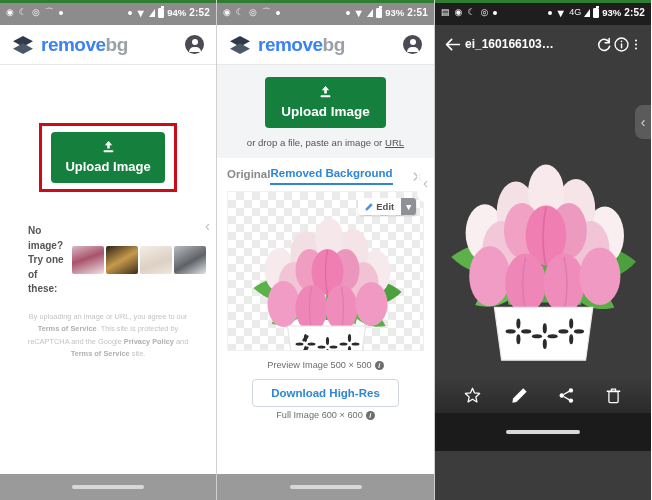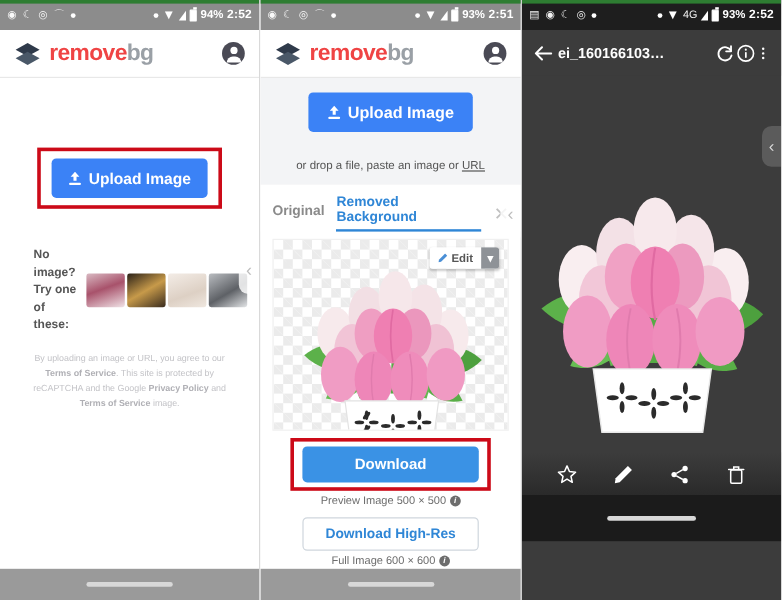--- a/index.html
+++ b/index.html
@@ -38,21 +38,21 @@
   .battglyph::after{content:"";position:absolute;top:-3px;left:1.5px;width:3px;height:2px;background:#fff;}
 
   
   .rbg-header {
     height: 40px; background: #ffffff;
     display: flex; align-items: center;
     padding: 0 12px; border-bottom: 1px solid #e8e8e8;
   }
   .logo-mark { width: 22px; height: 20px; margin-right: 7px; flex: 0 0 auto; }
   .logo-text { font-size: 19px; font-weight: 800; letter-spacing: -0.5px; }
-  .logo-remove { color: #ef4444; }
+  .logo-remove { color: #3b82f6; }
   .logo-bg { color: #9aa0a6; }
   .acct-icon {
     margin-left: auto; width: 19px; height: 19px; border-radius: 50%;
     background: #4a4a55; position: relative;
   }
   .acct-icon::before {
     content:""; position:absolute; left:50%; top:3.5px; transform:translateX(-50%);
     width:6px;height:6px;border-radius:50%;background:#fff;
   }
   .acct-icon::after {
@@ -63,24 +63,25 @@
   
   .p1-body { padding: 20px 10px 0; position: relative; height: 435px; background:#fff;}
   .hero {
     text-align:center; font-size: 23px; line-height: 1.22;
     font-weight: 800; color: #2b2b33; letter-spacing: -.4px;
     margin-top: 16px;
   }
   .upload-wrap { display:flex; justify-content:center; margin-top: 38px; }
   .redbox { border: 3px solid #cc0a18; padding: 6px 9px; display:inline-block; }
   .btn-blue {
-    background: #3b82f6; color:#fff; border:none; border-radius:4px;
+    background: #15803d; color:#fff; border:none; border-radius:4px;
     font-size: 13px; font-weight: 700; padding: 9px 14px;
     display:flex; align-items:center; gap:6px; cursor:pointer;
     font-family:"Liberation Sans", sans-serif;
+    flex-direction:column;
   }
   .upl-ico { width: 11px; height: 12px; flex:0 0 auto;}
   .samples {
     display:flex; align-items:center; gap: 7px;
     margin-top: 32px; padding-left: 18px;
   }
   .samples-txt { font-size: 10px; font-weight: 700; color: #555; line-height: 1.45; }
   .thumbs { display:flex; gap: 2px; }
   .thumb { width: 32px; height: 28px; border-radius: 2px; }
   .t1 { background: linear-gradient(160deg,#d9b9c2 0%,#a8526b 45%,#f0e2e6 100%); }
@@ -97,24 +98,24 @@
   .edge-chevron {
     position:absolute; right: 0; width: 17px; height: 40px;
     background: rgba(255,255,255,.82); border-radius: 8px 0 0 8px;
     display:flex; align-items:center; justify-content:center;
     color:#bdbdbd; font-size: 15px; z-index: 5;
   }
 
   
   .p2-top { background:#f3f4f6; padding: 12px 0 10px; text-align:center; }
   .p2-top .btn-blue { margin: 0 auto; padding: 9px 16px; font-size: 13.5px; }
-  .droptext { margin-top: 23px; font-size: 9.6px; color: #555; }
+  .droptext { margin-top: 9px; font-size: 9.6px; color: #555; }
   .droptext u { color:#555; }
   .tabs-row {
-    display:flex; align-items:center; gap: 10px;
+    display:flex; align-items:center; 
     padding: 9px 10px 0; background:#fff; position:relative;
   }
   .tab { font-size: 11.5px; font-weight: 700; padding-bottom: 4px; color:#8a8a8a; cursor:pointer;}
   .tab.active { color:#2f86d6; border-bottom: 2.5px solid #2f86d6; }
   .close-x { margin-left:auto; color:#c0c0c0; font-size: 15px; line-height:1; cursor:pointer;}
   .canvas-wrap { padding: 6px 10px 0; }
   .canvas {
     position: relative; width: 100%; height: 160px;
     background-color:#fff;
     background-image:
@@ -243,21 +244,21 @@
         </div>
         <div class="thumbs">
           <div class="thumb t1"></div>
           <div class="thumb t2"></div>
           <div class="thumb t3"></div>
           <div class="thumb t4"></div>
         </div>
       </div>
 
       <div class="finetext">
-        <span>By uploading an image or URL, you agree to our </span><b>Terms of Service</b><span>. This site is protected by reCAPTCHA and the Google </span><b>Privacy Policy</b><span> and </span><b>Terms of Service</b><span> image.</span>
+        <span>By uploading an image or URL, you agree to our </span><b>Terms of Service</b><span>. This site is protected by reCAPTCHA and the Google </span><b>Privacy Policy</b><span> and </span><b>Terms of Service</b><span> site.</span>
       </div>
     </div>
 
     <div class="navbar-android">
       <div class="navpill"></div>
     </div>
   </div>
 
   <div class="panel p2">
 
@@ -381,23 +382,20 @@
                 <ellipse rx="4" ry="1.6" cx="-6"></ellipse>
                   <ellipse rx="4" ry="1.6" cx="6"></ellipse>
               </g>
             </g>
           </g>
         </svg>
       </div>
     </div>
 
     <div class="dl-area">
-      <div class="dl-redbox">
-        <button class="btn-download">Download</button>
-      </div>
       <div class="meta-line">
         <span>Preview Image 500 × 500</span>
         <span class="info-dot">i</span>
       </div>
       <button class="btn-outline">Download High-Res</button>
       <div class="meta-line">
         <span>Full Image 600 × 600</span>
         <span class="info-dot">i</span>
       </div>
     </div>

